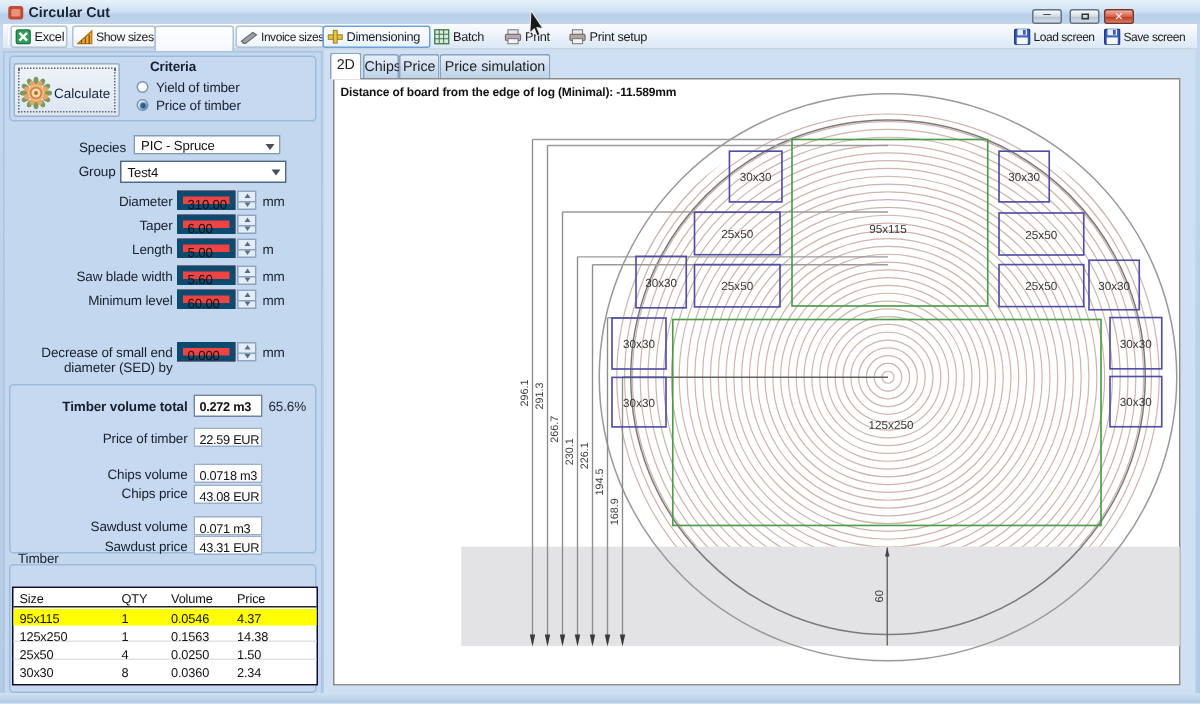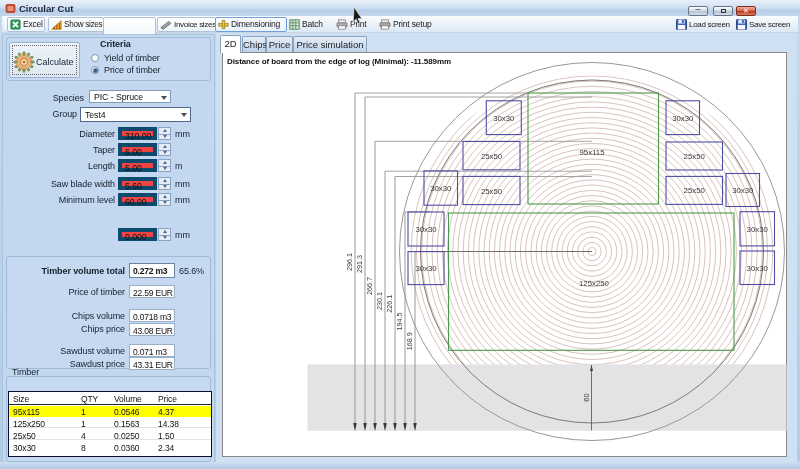--- a/index.html
+++ b/index.html
@@ -156,21 +156,21 @@
       <circle cx="11" cy="12" r="1.3" fill="#b06a28"></circle>
     </svg>
     <div style="position:absolute; left:26px; top:14px; font-size:9px; color:#15233a;">Calculate</div>
   </div>
   <div class="radio" style="left:88px; top:19px;"></div>
   <div class="lbl9" style="left:101px; top:18px;">Yield of timber</div>
   <div class="radio sel" style="left:88px; top:31px;"></div>
   <div class="lbl9" style="left:101px; top:30px;">Price of timber</div>
 
   <div class="rlbl" style="left:0px; top:58px; width:81px;">Species</div>
-  <div class="combo" style="left:86px; top:55px; width:82px; height:13px; line-height:12px;">PIC - Spruce<span class="arr"></span></div>
+  <div class="combo" style="left:86px; top:55px; width:98px; height:13px; line-height:12px;">PIC - Spruce<span class="arr"></span></div>
   <div class="rlbl" style="left:0px; top:74px; width:74px;">Group</div>
   <div class="combo" style="left:77px; top:72px; width:111px; height:15px; line-height:14px; border-color:#4d688a;">Test4<span class="arr"></span></div>
 
   <div class="rlbl" style="left:0px; top:94px; width:112px;">Diameter</div>
   <div class="inp" style="left:115px; top:92px; width:39px; height:13px;">310.00</div>
   <div class="spin" style="left:155px; top:92px; height:13px;">
       <span class="mid"></span>
     </div>
   <div class="lbl9" style="left:172px; top:94px;">mm</div>
 
@@ -195,20 +195,21 @@
     </div>
   <div class="lbl9" style="left:172px; top:144px;">mm</div>
 
   <div class="rlbl" style="left:0px; top:160px; width:112px;">Minimum level</div>
   <div class="inp" style="left:115px; top:158px; width:39px; height:13px;">60.00</div>
   <div class="spin" style="left:155px; top:158px; height:13px;">
       <span class="mid"></span>
     </div>
   <div class="lbl9" style="left:172px; top:160px;">mm</div>
 
+  <div class="rlbl" style="left:0px; top:195px; width:112px;">Decrease of small end<br>diameter (SED) by</div>
   <div class="inp" style="left:115px; top:193px; width:39px; height:13px;">0.000</div>
   <div class="spin" style="left:155px; top:193px; height:13px;">
       <span class="mid"></span>
     </div>
   <div class="lbl9" style="left:172px; top:195px;">mm</div>
 
   <div class="grpbox" style="left:3px; top:221px; width:205px; height:113px;"></div>
   <div class="rlbl" style="left:0px; top:231px; width:122px; font-weight:bold;">Timber volume total</div>
   <div class="vbox" style="top:228px; height:15px; border-color:#6c84a2; font-weight:bold; padding-top:2px;">0.272 m3</div>
   <div class="lbl9" style="left:176px; top:231px;">65.6%</div>

